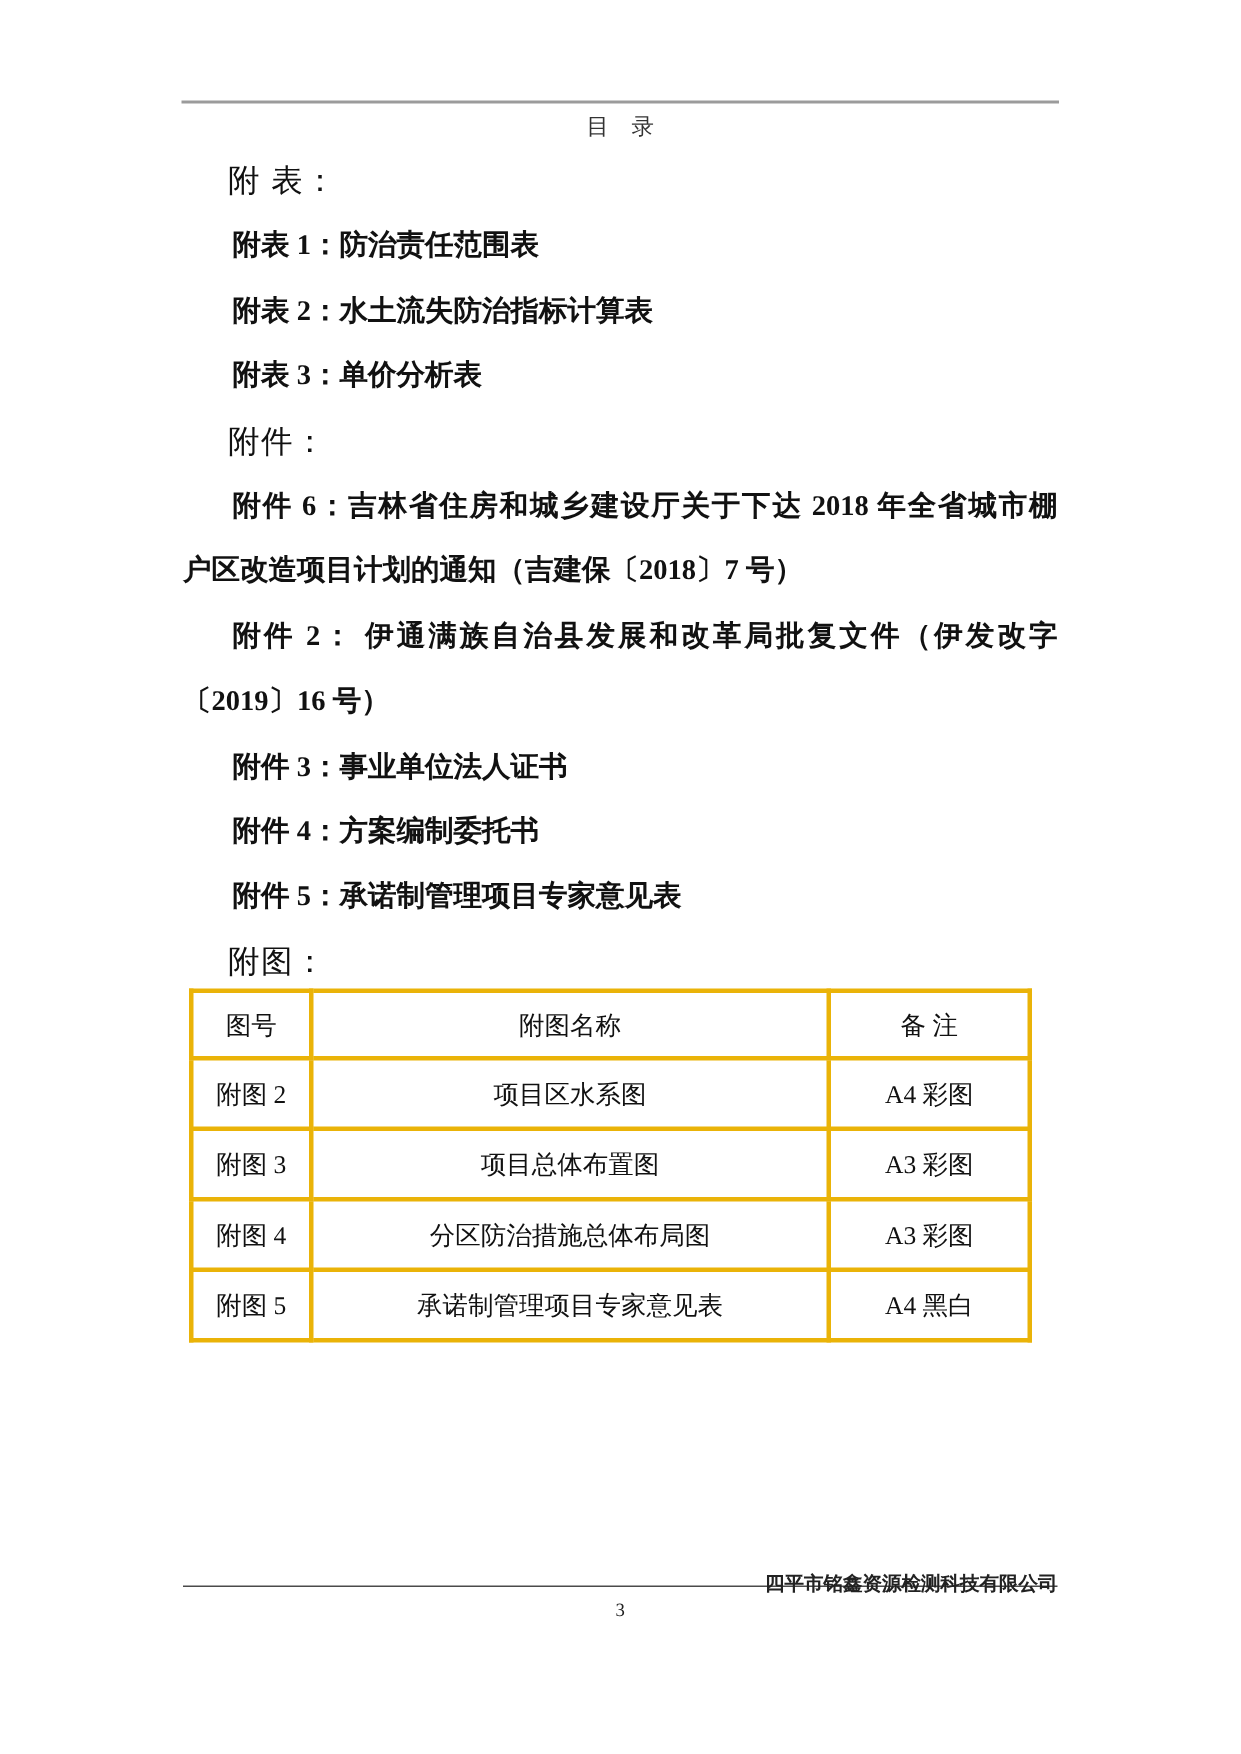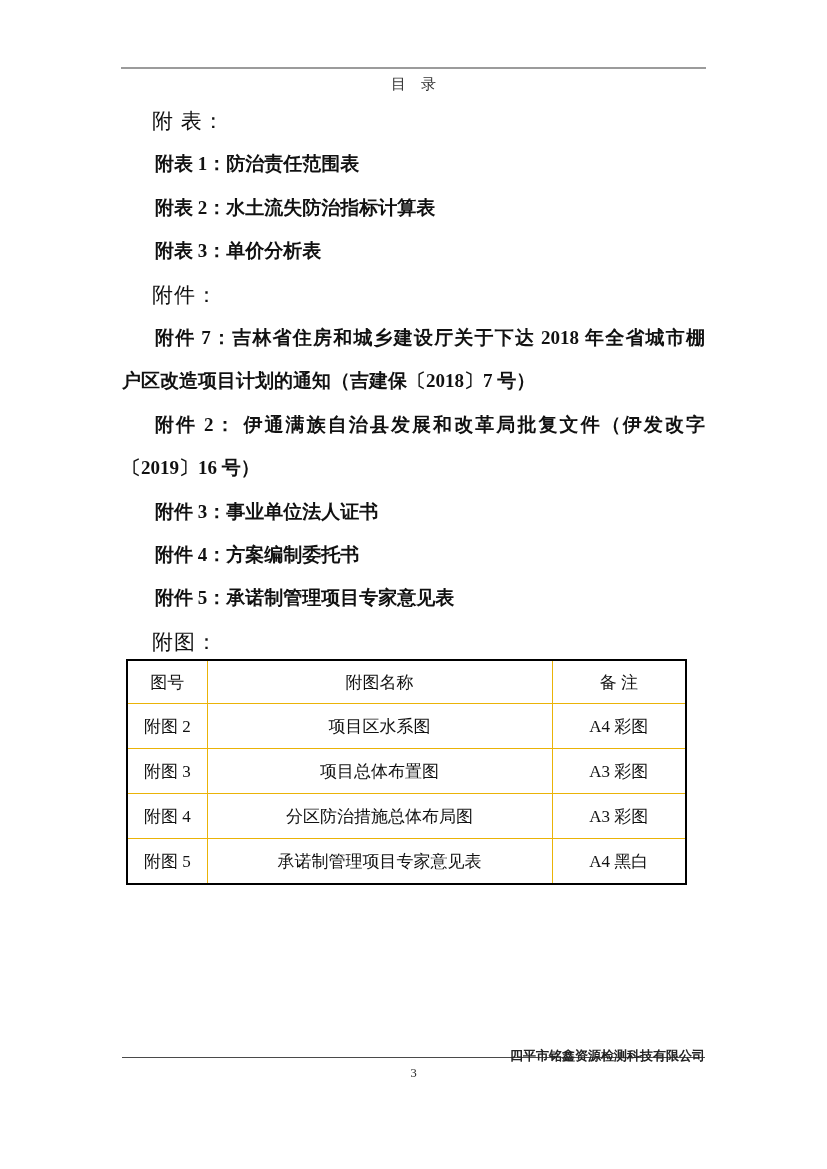--- a/index.html
+++ b/index.html
@@ -56,21 +56,21 @@
   .line.cont { text-indent: 0; }
   
   .fig-table {
     position: absolute;
     top: 659px; left: 126px;
     border-collapse: collapse;
     table-layout: fixed;
     border: 2px solid #000;
   }
   .fig-table th, .fig-table td {
-    border: 1px solid #eab308;
+    border: 3px solid #eab308;
     text-align: center;
     vertical-align: middle;
     font-size: 17px;
     font-weight: 400;
     padding: 0;
     overflow: hidden;
     white-space: nowrap;
   }
   .fig-table th { height: 42px; }
   .fig-table td { height: 44px; }
@@ -106,21 +106,21 @@
 
   <div class="pg-header-title">目　录</div>
   <div class="pg-header-rule"></div>
 
   <div class="body-block">
     <div class="line heading">附 表：</div>
     <div class="line indent">附表 1：防治责任范围表</div>
     <div class="line indent">附表 2：水土流失防治指标计算表</div>
     <div class="line indent">附表 3：单价分析表</div>
     <div class="line heading">附件：</div>
-    <div class="line justify">附件 7：吉林省住房和城乡建设厅关于下达 2018 年全省城市棚</div>
+    <div class="line justify">附件 6：吉林省住房和城乡建设厅关于下达 2018 年全省城市棚</div>
     <div class="line cont">户区改造项目计划的通知（吉建保〔2018〕7 号）</div>
     <div class="line justify">附件 2： 伊通满族自治县发展和改革局批复文件（伊发改字</div>
     <div class="line cont">〔2019〕16 号）</div>
     <div class="line indent">附件 3：事业单位法人证书</div>
     <div class="line indent">附件 4：方案编制委托书</div>
     <div class="line indent">附件 5：承诺制管理项目专家意见表</div>
     <div class="line heading">附图：</div>
   </div>
 
   <table class="fig-table">

